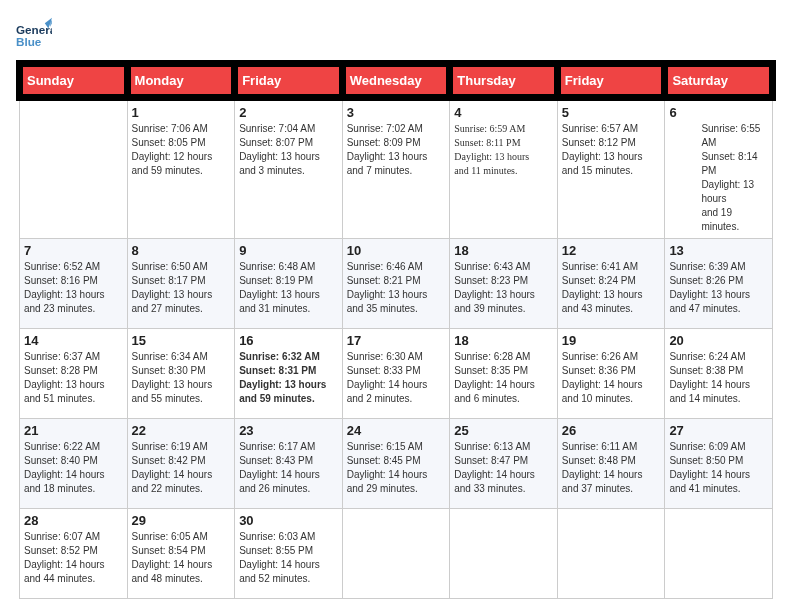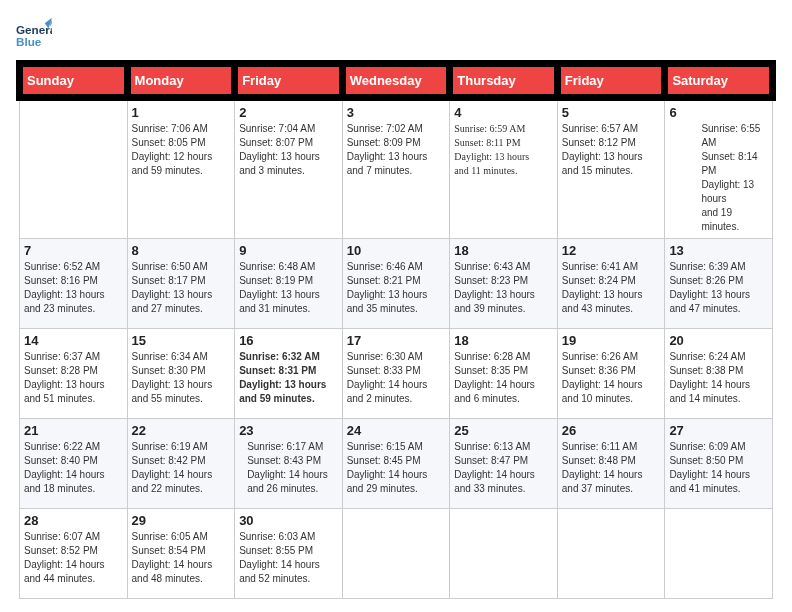--- a/index.html
+++ b/index.html
@@ -270,21 +270,21 @@
         </td>
         <td>
           <span class="day-number">22</span>
           <div class="day-info" style="white-space: pre-line;">Sunrise: 6:19 AM
 Sunset: 8:42 PM
 Daylight: 14 hours
 and 22 minutes.</div>
         </td>
         <td>
           <span class="day-number">23</span>
-          <div class="day-info" style="white-space: pre-line; margin-left: 8px;">Sunrise: 6:17 AM
+          <div class="day-info" style="white-space: pre-line;">Sunrise: 6:17 AM
 Sunset: 8:43 PM
 Daylight: 14 hours
 and 26 minutes.</div>
         </td>
         <td>
           <span class="day-number">24</span>
           <div class="day-info" style="white-space: pre-line;">Sunrise: 6:15 AM
 Sunset: 8:45 PM
 Daylight: 14 hours
 and 29 minutes.</div>

